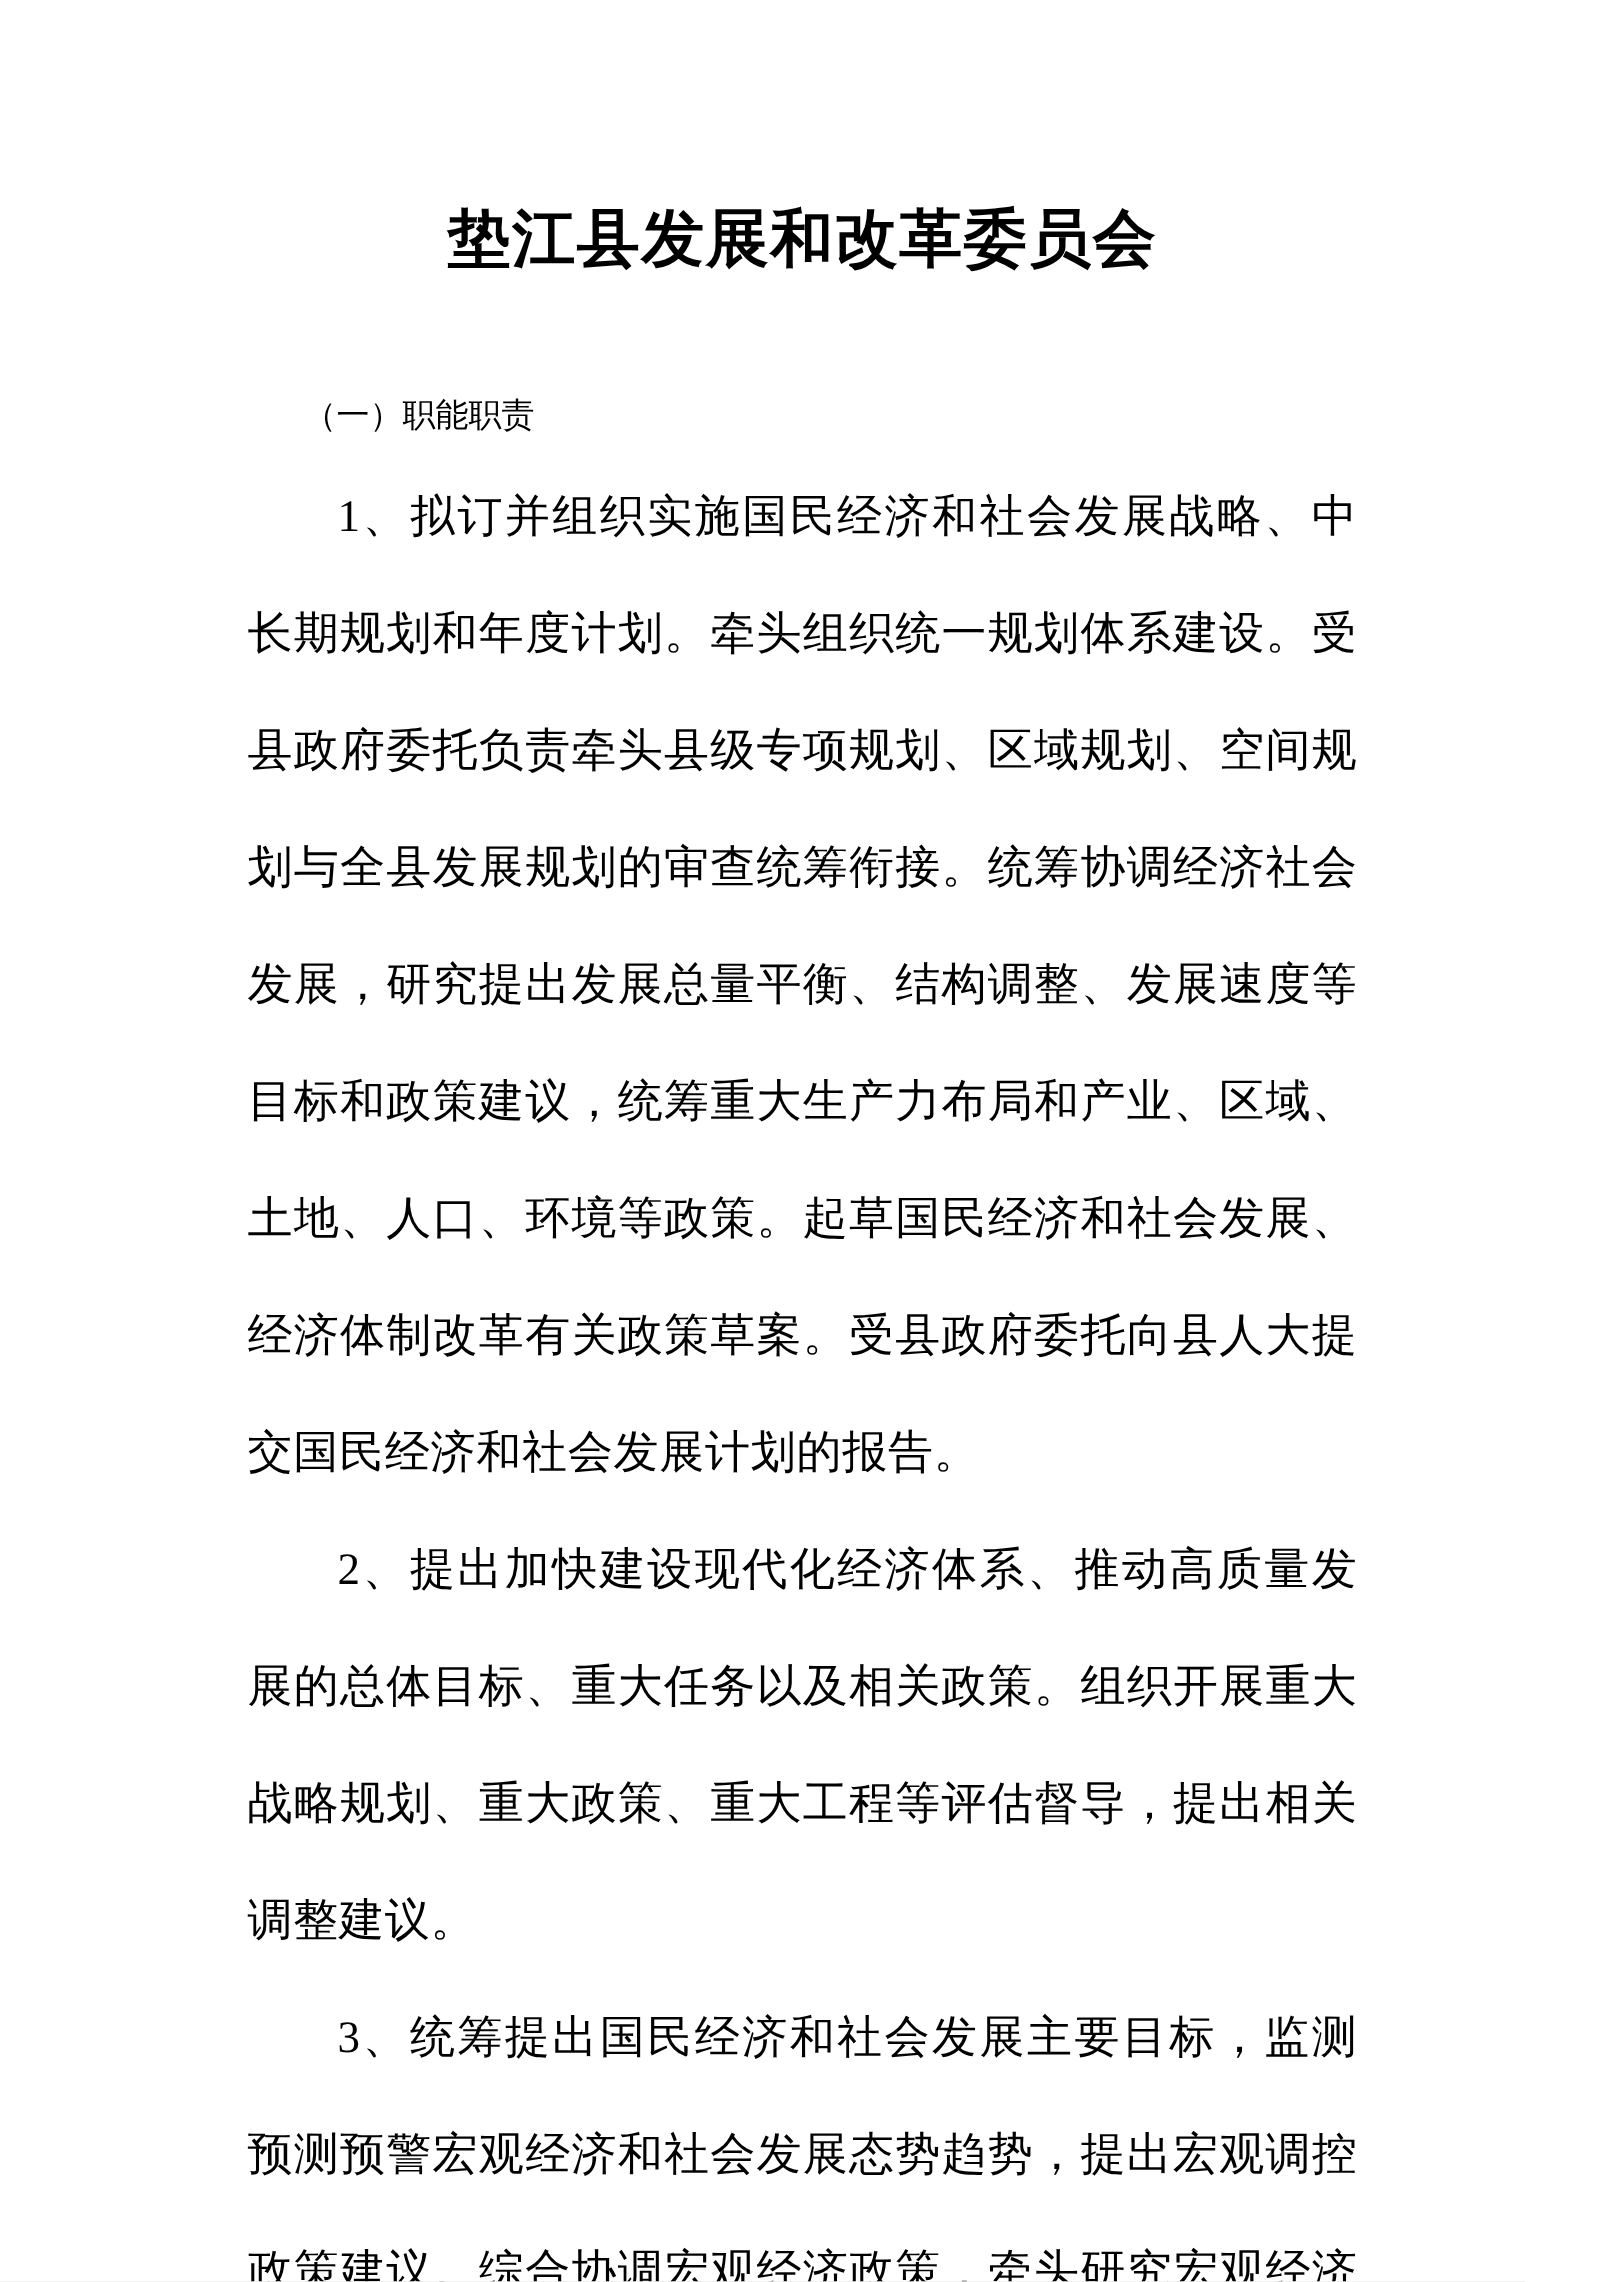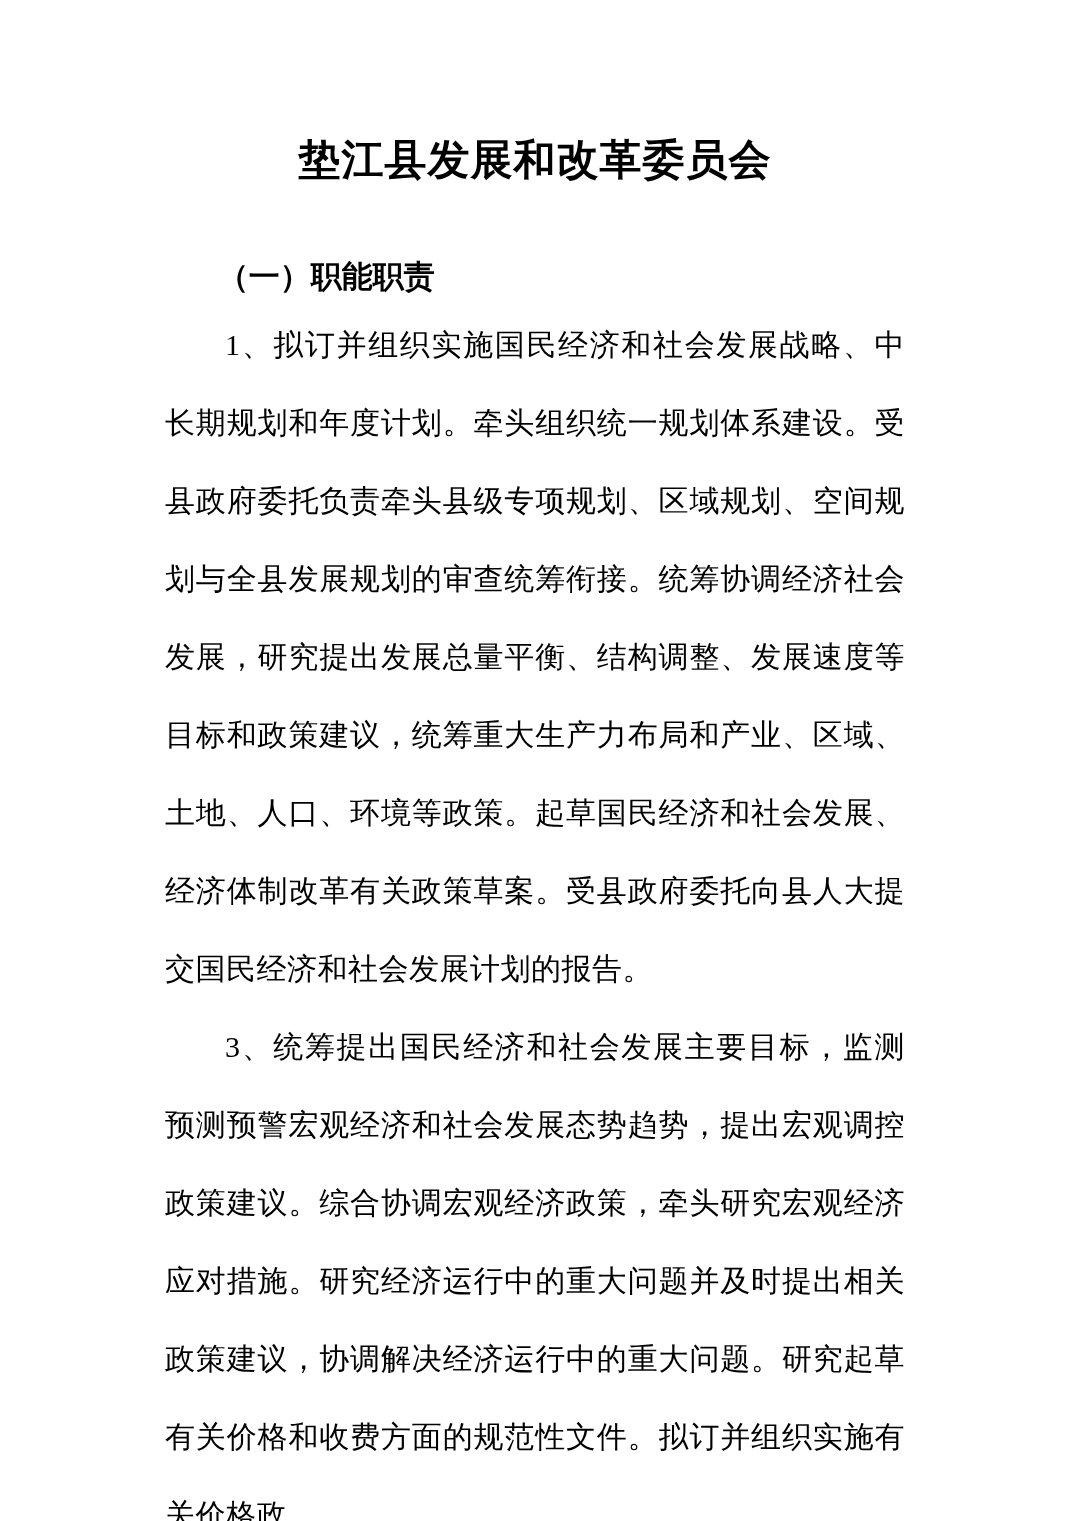--- a/index.html
+++ b/index.html
@@ -27,22 +27,22 @@
   .headings-block {
     margin-top: 58px;
   }
   .section-heading {
     font-weight: bold;
     font-size: 31px;
     line-height: 58px;
     text-indent: 2em;
   }
   .subsection-heading {
-    font-weight: bold;
-    font-size: 31px;
+    font-weight: normal;
+    font-size: 22px;
     line-height: 58px;
     text-indent: 1.7em;
   }
   .body-text p {
     font-size: 30px;
     line-height: 78px;
     text-align: justify;
     text-justify: inter-character;
     text-indent: 2em;
     font-weight: normal;
@@ -58,17 +58,18 @@
     <div class="doc-title">
       <div>垫江县发展和改革委员会</div>
     </div>
 
     <div class="headings-block">
       <div class="subsection-heading">（一）职能职责</div>
     </div>
 
     <div class="body-text">
       <p>1、拟订并组织实施国民经济和社会发展战略、中长期规划和年度计划。牵头组织统一规划体系建设。受县政府委托负责牵头县级专项规划、区域规划、空间规划与全县发展规划的审查统筹衔接。统筹协调经济社会发展，研究提出发展总量平衡、结构调整、发展速度等目标和政策建议，统筹重大生产力布局和产业、区域、土地、人口、环境等政策。起草国民经济和社会发展、经济体制改革有关政策草案。受县政府委托向县人大提交国民经济和社会发展计划的报告。</p>
+      <p>2、提出加快建设现代化经济体系、推动高质量发展的总体目标、重大任务以及相关政策。组织开展重大战略规划、重大政策、重大工程等评估督导，提出相关调整建议。</p>
       <p>3、统筹提出国民经济和社会发展主要目标，监测预测预警宏观经济和社会发展态势趋势，提出宏观调控政策建议。综合协调宏观经济政策，牵头研究宏观经济应对措施。研究经济运行中的重大问题并及时提出相关政策建议，协调解决经济运行中的重大问题。研究起草有关价格和收费方面的规范性文件。拟订并组织实施有关价格政</p>
     </div>
 
   </div>
 </div>
 
 </body></html>

